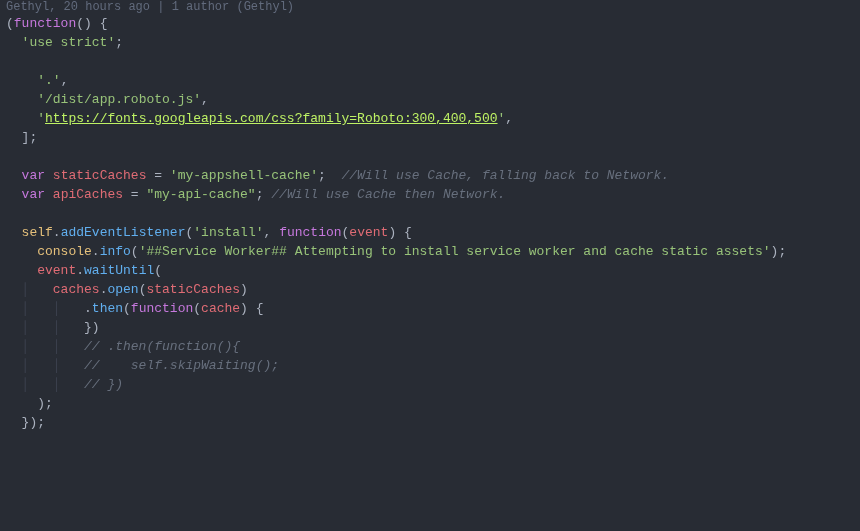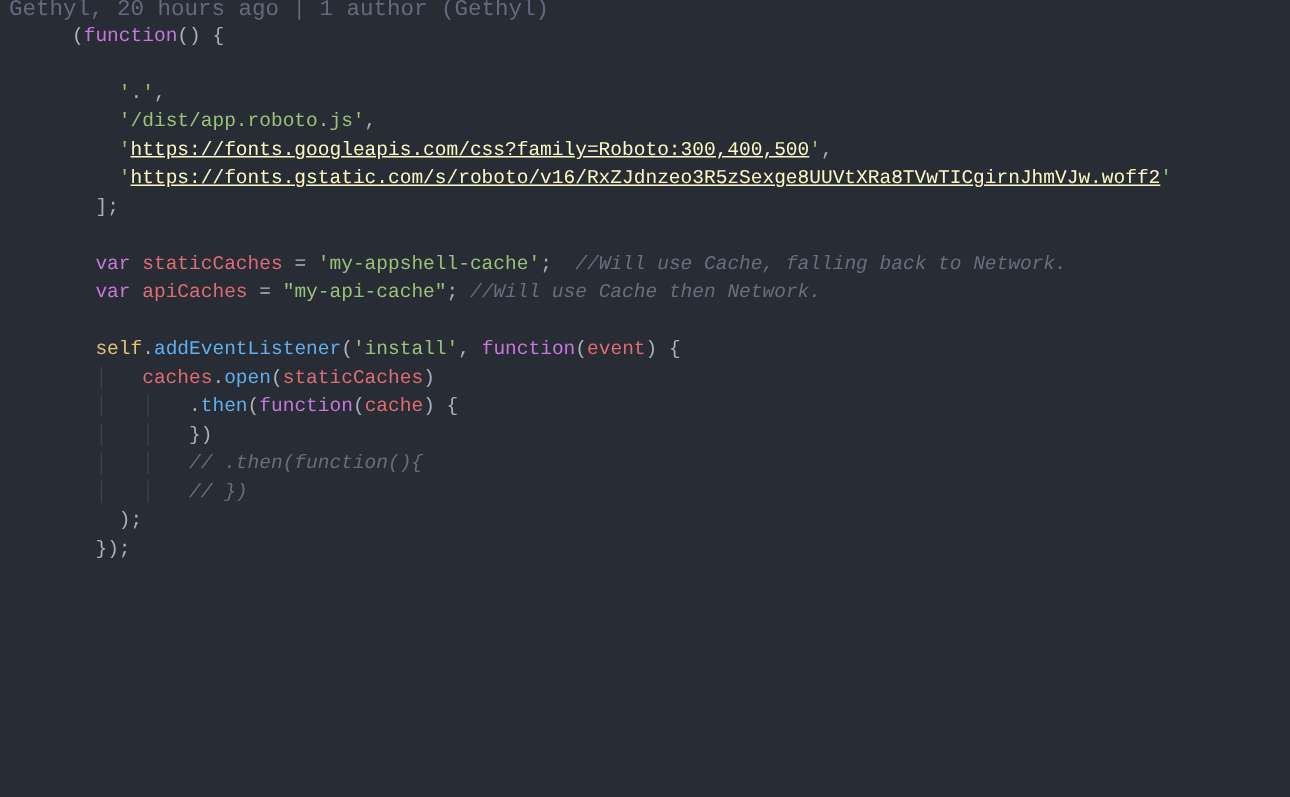--- a/index.html
+++ b/index.html
@@ -8,90 +8,92 @@
       font-family: 'Consolas', 'Monaco', 'Courier New', monospace;
       font-size: 13px;
       line-height: 19px;
       color: #abb2bf;
       width: 860px;
       height: 531px;
       overflow: hidden;
     }
     .codelens {
       color: #626b7d;
-      font-size: 15px;
+      font-size: 12px;
       padding-left: 6px;
       line-height: 14px;
     }
     .code-area {
       padding-left: 6px;
     }
     .line {
       white-space: pre;
       position: relative;
-      margin-left: 42px;
     }
     .guide {
       color: #3d4350;
     }
     .keyword { color: #c678dd; }
     .var-kw { color: #c678dd; }
     .variable { color: #e06c75; }
     .string { color: #98c379; }
-    .str-link { color: #fef9c3; text-decoration: underline; }
+    .str-link { color: #bef264; text-decoration: underline; }
     .punct { color: #abb2bf; }
     .comment { color: #676f7d; font-style: italic; }
     .this { color: #e5c07b; }
     .method { color: #61afef; }
   </style>
 </head>
 <body>
 
 <div class="codelens">Gethyl, 20 hours ago | 1 author (Gethyl)</div>
 <div class="code-area">
 
 <div class="line"><span class="punct">(</span><span class="keyword">function</span><span class="punct">(</span><span class="punct">)</span><span class="punct"> </span><span class="punct">{</span></div>
 
+<div class="line"><span class="guide">  </span><span class="string">'use strict'</span><span class="punct">;</span></div>
 
 <div class="line">&nbsp;</div>
 
 
 <div class="line"><span class="guide">    </span><span class="string">'.'</span><span class="punct">,</span></div>
 
 
 <div class="line"><span class="guide">    </span><span class="string">'/dist/app.roboto.js'</span><span class="punct">,</span></div>
 
 
 <div class="line"><span class="guide">    </span><span class="string">'</span><span class="str-link">https://fonts.googleapis.com/css?family=Roboto:300,400,500</span><span class="string">'</span><span class="punct">,</span></div>
 
-<div class="line"><span class="guide">    </span><span class="string">'</span><span class="str-link">https://fonts.gstatic.com/s/roboto/v16/RxZJdnzeo3R5zSexge8UUVtXRa8TVwTICgirnJhmVJw.woff2</span><span class="string">'</span></div>
 
 <div class="line"><span class="guide">  </span><span class="punct">]</span><span class="punct">;</span></div>
 
 <div class="line">&nbsp;</div>
 
 <div class="line"><span class="guide">  </span><span class="var-kw">var</span><span class="punct"> </span><span class="variable">staticCaches</span><span class="punct"> = </span><span class="string">'my-appshell-cache'</span><span class="punct">;</span><span>  </span><span class="comment">//Will use Cache, falling back to Network.</span></div>
 
 <div class="line"><span class="guide">  </span><span class="var-kw">var</span><span class="punct"> </span><span class="variable">apiCaches</span><span class="punct"> = </span><span class="string">"my-api-cache"</span><span class="punct">;</span><span> </span><span class="comment">//Will use Cache then Network.</span></div>
 
 <div class="line">&nbsp;</div>
 
 <div class="line"><span class="guide">  </span><span class="this">self</span><span class="punct">.</span><span class="method">addEventListener</span><span class="punct">(</span><span class="string">'install'</span><span class="punct">,</span><span> </span><span class="keyword">function</span><span class="punct">(</span><span class="variable">event</span><span class="punct">)</span><span> </span><span class="punct">{</span></div>
 
+<div class="line"><span class="guide">    </span><span class="this">console</span><span class="punct">.</span><span class="method">info</span><span class="punct">(</span><span class="string">'##Service Worker## Attempting to install service worker and cache static assets'</span><span class="punct">)</span><span class="punct">;</span></div>
 
+<div class="line"><span class="guide">    </span><span class="variable">event</span><span class="punct">.</span><span class="method">waitUntil</span><span class="punct">(</span></div>
 
 <div class="line"><span class="guide">  │   </span><span class="variable">caches</span><span class="punct">.</span><span class="method">open</span><span class="punct">(</span><span class="variable">staticCaches</span><span class="punct">)</span></div>
 
 <div class="line"><span class="guide">  │   │   </span><span class="punct">.</span><span class="method">then</span><span class="punct">(</span><span class="keyword">function</span><span class="punct">(</span><span class="variable">cache</span><span class="punct">)</span><span> </span><span class="punct">{</span></div>
 
 
 <div class="line"><span class="guide">  │   │   </span><span class="punct">}</span><span class="punct">)</span></div>
 
 <div class="line"><span class="guide">  │   │   </span><span class="comment">// .then(function(){</span></div>
 
+<div class="line"><span class="guide">  │   │   </span><span class="comment">//    self.skipWaiting();</span></div>
 
 <div class="line"><span class="guide">  │   │   </span><span class="comment">// })</span></div>
 
 <div class="line"><span class="guide">    </span><span class="punct">)</span><span class="punct">;</span></div>
 
 <div class="line"><span class="guide">  </span><span class="punct">}</span><span class="punct">)</span><span class="punct">;</span></div>
 
 </div>
 
 </body></html>

